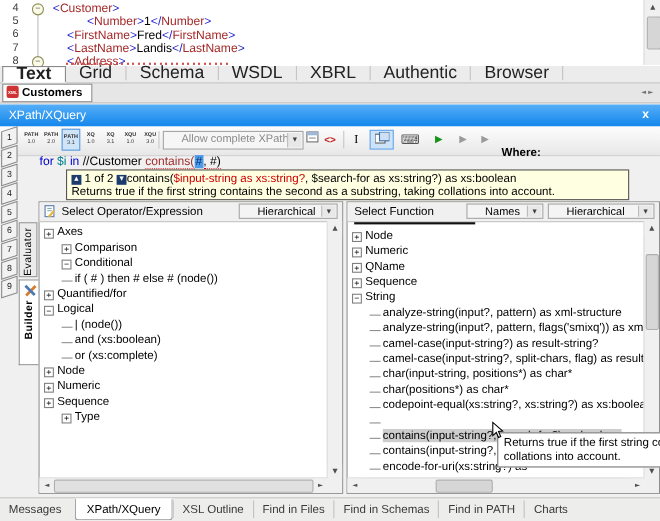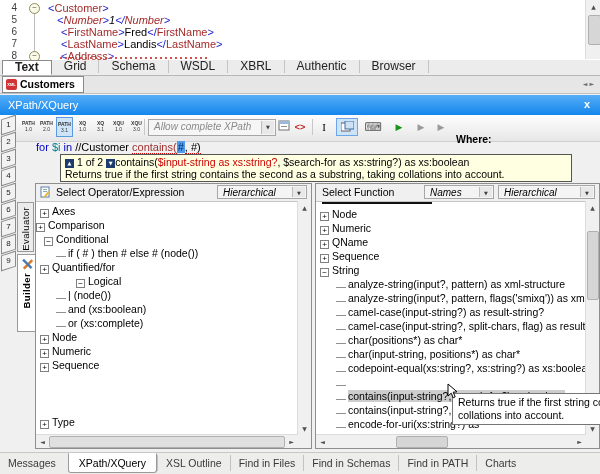--- a/index.html
+++ b/index.html
@@ -17,42 +17,42 @@
   .c-b{color:#2222cc;} .c-t{color:#a52a2a;} .c-v{color:#000;}
   #ed-partial{left:60px;top:57px;width:150px;height:2px;
     background:repeating-linear-gradient(90deg,#d05050 0 2px,transparent 2px 5px);}
   #ed-vscroll{left:585px;top:0;width:15px;height:59px;background:#f0f0f0;border-left:1px solid #dcdcdc;}
   .sb-btn{position:absolute;width:13px;height:13px;font-size:6px;line-height:13px;text-align:center;color:#505050;
           font-family:"DejaVu Sans",sans-serif;background:#f0f0f0;}
   .sb-thumb{position:absolute;background:#d6d6d6;border:1px solid #b0b0b0;border-radius:2px;}
   
   #view-tabs{left:0;top:60px;width:600px;height:15px;background:#ececec;border-bottom:1px solid #b8b8b8;}
   .vtab{display:inline-block;height:13px;line-height:13px;padding:0 12px;color:#222;border-right:1px solid #c4c4c4;
-        font-size:12px;vertical-align:top;}
+        font-size:16px;vertical-align:top;}
   .vtab.active{background:#fff;border:1px solid #8a8a8a;border-bottom:1px solid #fff;font-weight:bold;margin-left:2px;}
   
   #doc-tabs{left:0;top:76px;width:600px;height:17px;background:#e6e6e6;border-bottom:1px solid #c0c0c0;}
   .doc-tab{position:absolute;left:2px;top:0;height:15px;background:#fff;border:1px solid #8a8a8a;
            font-weight:bold;font-size:10.5px;line-height:15px;padding:0 8px 0 3px;}
   .doc-icon{display:inline-block;width:11px;height:11px;background:#cf3333;border-radius:2px;margin:-2px 3px 0 0;
             vertical-align:middle;color:#fff;font-size:4px;line-height:11px;text-align:center;font-weight:bold;}
   #tab-nav{position:absolute;right:6px;top:4px;font-size:6px;color:#707070;font-family:"DejaVu Sans",sans-serif;}
   
   #panel-title{left:0;top:95px;width:600px;height:20px;background:linear-gradient(#55aef7,#1486ec);
                color:#fff;line-height:20px;padding-left:8px;box-sizing:border-box;font-size:11px;}
   #panel-close{position:absolute;right:10px;top:0;font-weight:bold;line-height:19px;}
   
   #toolbar{left:0;top:115px;width:600px;height:26px;background:linear-gradient(#fdfdfd,#e7e7e7);
            border-bottom:1px solid #d0d0d0;}
   .vbtn{position:absolute;top:2px;width:17px;height:20px;text-align:center;color:#333;}
   .vb1{font-size:5px;line-height:6px;margin-top:3px;font-weight:bold;}
   .vb2{font-size:5px;line-height:6px;}
   .vbtn.vactive{background:#cfe4f7;border:1px solid #5a9ade;box-sizing:border-box;}
   .combo{position:absolute;background:#fff;border:1px solid #a6a6a6;font-size:10px;line-height:14px;
-         padding-left:5px;box-sizing:border-box;white-space:nowrap;overflow:hidden;font-style:italic;}
+         padding-left:16px;box-sizing:border-box;white-space:nowrap;overflow:hidden;}
   .carrow{position:absolute;right:1px;top:1px;bottom:1px;width:12px;background:#e8e8e8;border-left:1px solid #bcbcbc;
           text-align:center;font-size:5px;line-height:12px;color:#404040;font-family:"DejaVu Sans",sans-serif;}
   .tbtn{position:absolute;top:3px;height:18px;text-align:center;line-height:18px;}
   .tsep{position:absolute;top:4px;width:1px;height:16px;background:#c8c8c8;}
   .tbtn.tactive{background:#cde3f8;border:1px solid #6aa6e8;box-sizing:border-box;}
   
   #numtabs{left:1px;top:116px;width:16px;}
   .ntab{width:13px;height:14px;margin-top:1px;border:1px solid #8a8a8a;background:#f2f2f2;transform:skewY(-18deg);}
   .ntxt{display:block;transform:skewY(18deg);font-size:8px;line-height:13px;text-align:center;color:#222;}
   
@@ -106,21 +106,21 @@
 </style>
 </head>
 <body>
 
 <div id="app">
 
   <div id="editor" class="abs">
     <div id="ed-rail" class="abs"></div>
     <div id="ed-lines">
         <div class="ed-line" style="top: 2px;"><span class="ln">4</span><span class="fold">−</span><span class="code" style="left: 48px;"><span class="c-b">&lt;</span><span class="c-t">Customer</span><span class="c-b">&gt;</span></span></div>
-        <div class="ed-line" style="top: 14px;"><span class="ln">5</span><span class="code" style="left: 57px; font-style: italic;"><span class="c-b">&lt;</span><span class="c-t">Number</span><span class="c-b">&gt;</span><span class="c-v">1</span><span class="c-b">&lt;/</span><span class="c-t">Number</span><span class="c-b">&gt;</span></span></div>
+        <div class="ed-line" style="top: 14px;"><span class="ln">5</span><span class="code" style="left: 79px;"><span class="c-b">&lt;</span><span class="c-t">Number</span><span class="c-b">&gt;</span><span class="c-v">1</span><span class="c-b">&lt;/</span><span class="c-t">Number</span><span class="c-b">&gt;</span></span></div>
         <div class="ed-line" style="top: 26px;"><span class="ln">6</span><span class="code" style="left: 61px;"><span class="c-b">&lt;</span><span class="c-t">FirstName</span><span class="c-b">&gt;</span><span class="c-v">Fred</span><span class="c-b">&lt;/</span><span class="c-t">FirstName</span><span class="c-b">&gt;</span></span></div>
         <div class="ed-line" style="top: 38px;"><span class="ln">7</span><span class="code" style="left: 61px;"><span class="c-b">&lt;</span><span class="c-t">LastName</span><span class="c-b">&gt;</span><span class="c-v">Landis</span><span class="c-b">&lt;/</span><span class="c-t">LastName</span><span class="c-b">&gt;</span></span></div>
         <div class="ed-line" style="top: 50px;"><span class="ln">8</span><span class="fold">−</span><span class="code" style="left: 61px;"><span class="c-b">&lt;</span><span class="c-t">Address</span><span class="c-b">&gt;</span></span></div>
       </div>
     <div id="ed-partial" class="abs"></div>
     <div id="ed-vscroll" class="abs">
       <span class="sb-btn" style="top:0;left:1px;">▲</span>
       <span class="sb-thumb" style="left:2px;top:15px;width:11px;height:28px;"></span>
     </div>
   </div>
@@ -252,32 +252,32 @@
         <rect x="6" y="5" width="2" height="7" fill="#e8b83a" transform="rotate(40 7 8)"></rect>
       </svg>
       <span style="margin-left:20px;">Select Operator/Expression</span>
       <span class="combo" style="right:4px;top:1px;width:90px;height:14px;background:#f4f4f4;">
         <span>Hierarchical</span>
         <span class="carrow">▼</span>
       </span>
     </div>
     <div class="tree" id="op-tree">
         <div class="trow" style="padding-left: 4px;"><span class="tbox">+</span><span>Axes</span></div>
-        <div class="trow" style="padding-left: 0;"><span class="tbox">+</span><span>Comparison</span></div>
-        <div class="trow" style="padding-left: 8px;"><span class="tbox">−</span><span>Conditional</span></div>
+        <div class="trow" style="padding-left: 20px;"><span class="tbox">+</span><span>Comparison</span></div>
+        <div class="trow" style="padding-left: 20px;"><span class="tbox">−</span><span>Conditional</span></div>
         <div class="trow" style="padding-left: 20px;"><span class="tdash"></span><span>if ( # ) then # else # (node())</span></div>
         <div class="trow" style="padding-left: 4px;"><span class="tbox">+</span><span>Quantified/for</span></div>
-        <div class="trow" style="padding-left: 4px; margin-left: 36px;"><span class="tbox">−</span><span>Logical</span></div>
+        <div class="trow" style="padding-left: 4px;"><span class="tbox">−</span><span>Logical</span></div>
         <div class="trow" style="padding-left: 20px;"><span class="tdash"></span><span>| (node())</span></div>
         <div class="trow" style="padding-left: 20px;"><span class="tdash"></span><span>and (xs:boolean)</span></div>
         <div class="trow" style="padding-left: 20px;"><span class="tdash"></span><span>or (xs:complete)</span></div>
         <div class="trow" style="padding-left: 4px;"><span class="tbox">+</span><span>Node</span></div>
         <div class="trow" style="padding-left: 4px;"><span class="tbox">+</span><span>Numeric</span></div>
         <div class="trow" style="padding-left: 4px;"><span class="tbox">+</span><span>Sequence</span></div>
-        <div class="trow" style="padding-left: 4px; margin-top: 43px;"><span class="tbox">+</span><span>Type</span></div>
+        <div class="trow" style="padding-left: 20px;"><span class="tbox">+</span><span>Type</span></div>
       </div>
     <div class="vscroll">
       <span class="sb-btn" style="top:0;left:0;">▲</span>
       <span class="sb-btn" style="bottom:0;left:0;">▼</span>
     </div>
     <div class="hscroll">
       <span class="sb-btn" style="left:0;top:0;">◄</span>
       <span class="sb-btn" style="right:0;top:0;">►</span>
       <span class="sb-thumb" style="left:13px;right:13px;top:1px;height:10px;background:#e0e0e0;"></span>
     </div>
@@ -300,22 +300,22 @@
     <div class="tree" id="fn-tree" style="padding-top:6px;">
         <div class="trow" style="padding-left: 4px;"><span class="tbox">+</span><span>Node</span></div>
         <div class="trow" style="padding-left: 4px;"><span class="tbox">+</span><span>Numeric</span></div>
         <div class="trow" style="padding-left: 4px;"><span class="tbox">+</span><span>QName</span></div>
         <div class="trow" style="padding-left: 4px;"><span class="tbox">+</span><span>Sequence</span></div>
         <div class="trow" style="padding-left: 4px;"><span class="tbox">−</span><span>String</span></div>
         <div class="trow" style="padding-left: 20px;"><span class="tdash"></span><span>analyze-string(input?, pattern) as xml-structure</span></div>
         <div class="trow" style="padding-left: 20px;"><span class="tdash"></span><span>analyze-string(input?, pattern, flags('smixq')) as xml-st</span></div>
         <div class="trow" style="padding-left: 20px;"><span class="tdash"></span><span>camel-case(input-string?) as result-string?</span></div>
         <div class="trow" style="padding-left: 20px;"><span class="tdash"></span><span>camel-case(input-string?, split-chars, flag) as result-st</span></div>
+        <div class="trow" style="padding-left: 20px;"><span class="tdash"></span><span>char(input-string, positions*) as char*</span></div>
         <div class="trow" style="padding-left: 20px;"><span class="tdash"></span><span>char(positions*) as char*</span></div>
-        <div class="trow" style="padding-left: 20px;"><span class="tdash"></span><span>char(input-string, positions*) as char*</span></div>
         <div class="trow" style="padding-left: 20px;"><span class="tdash"></span><span>codepoint-equal(xs:string?, xs:string?) as xs:boolean?</span></div>
         <div class="trow" style="padding-left: 20px;"><span class="tdash"></span></div>
         <div class="trow" style="padding-left: 20px;"><span class="tdash"></span><span class="tsel">contains(input-string?, search-for?) as boolean</span></div>
         <div class="trow" style="padding-left: 20px;"><span class="tdash"></span><span>contains(input-string?, searc</span></div>
         <div class="trow" style="padding-left: 20px;"><span class="tdash"></span><span>encode-for-uri(xs:string?) as</span></div>
       </div>
     <div class="vscroll">
       <span class="sb-btn" style="top:0;left:0;">▲</span>
       <span class="sb-btn" style="bottom:0;left:0;">▼</span>
       <span class="sb-thumb" style="left:1px;top:30px;width:10px;height:67px;"></span>

